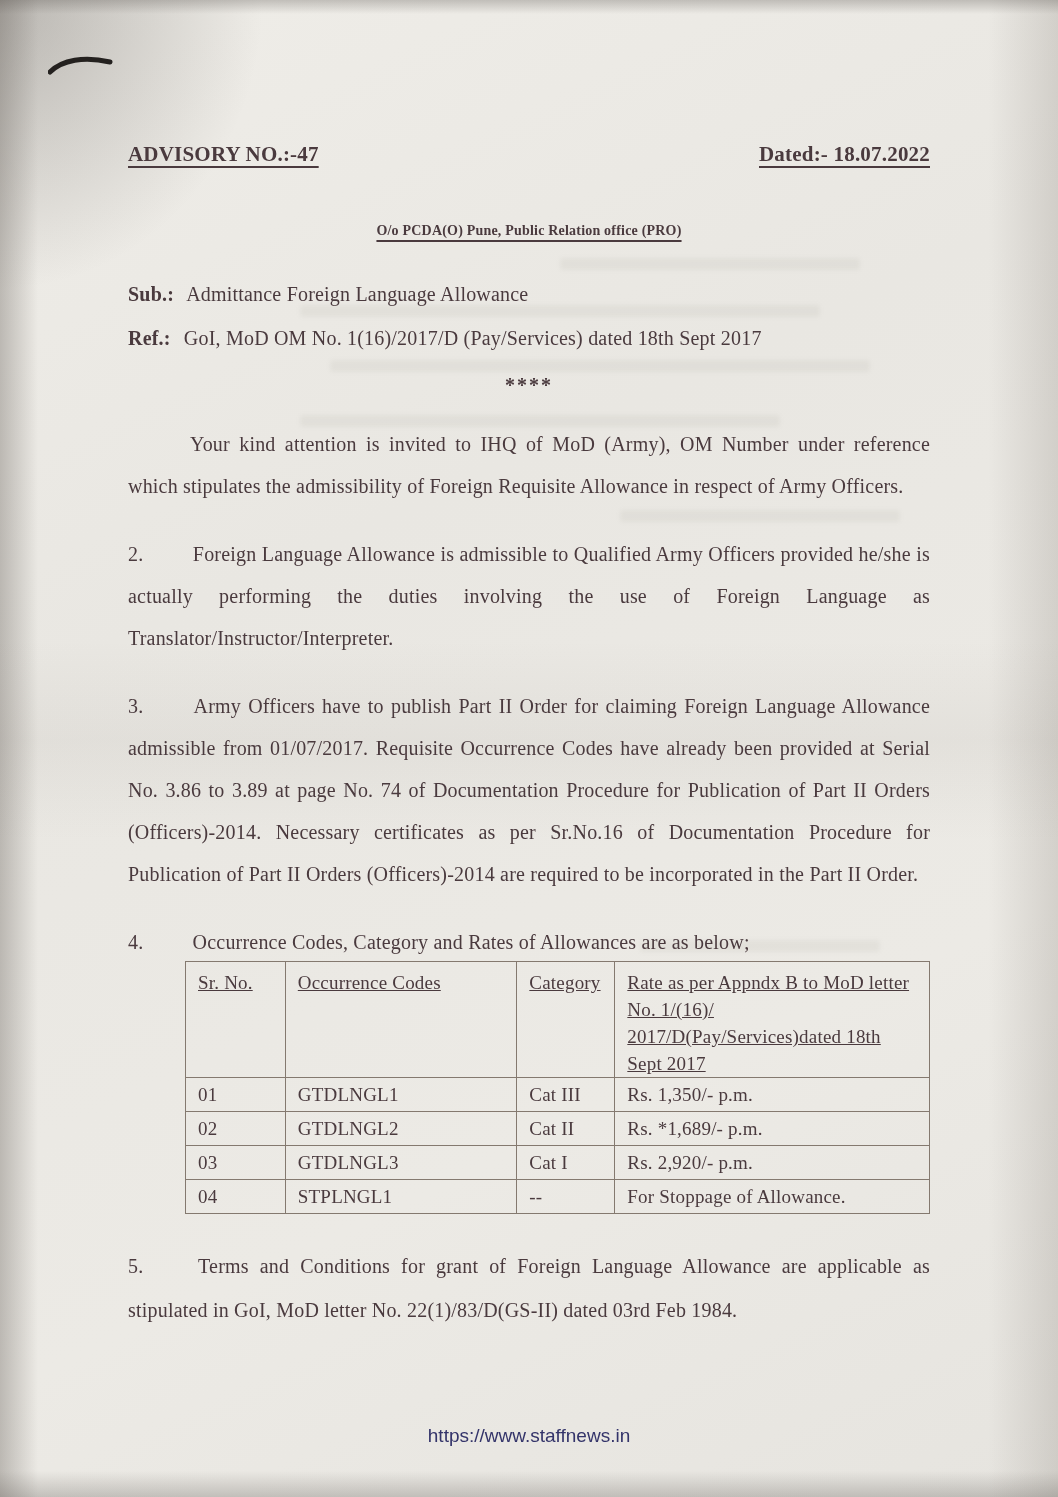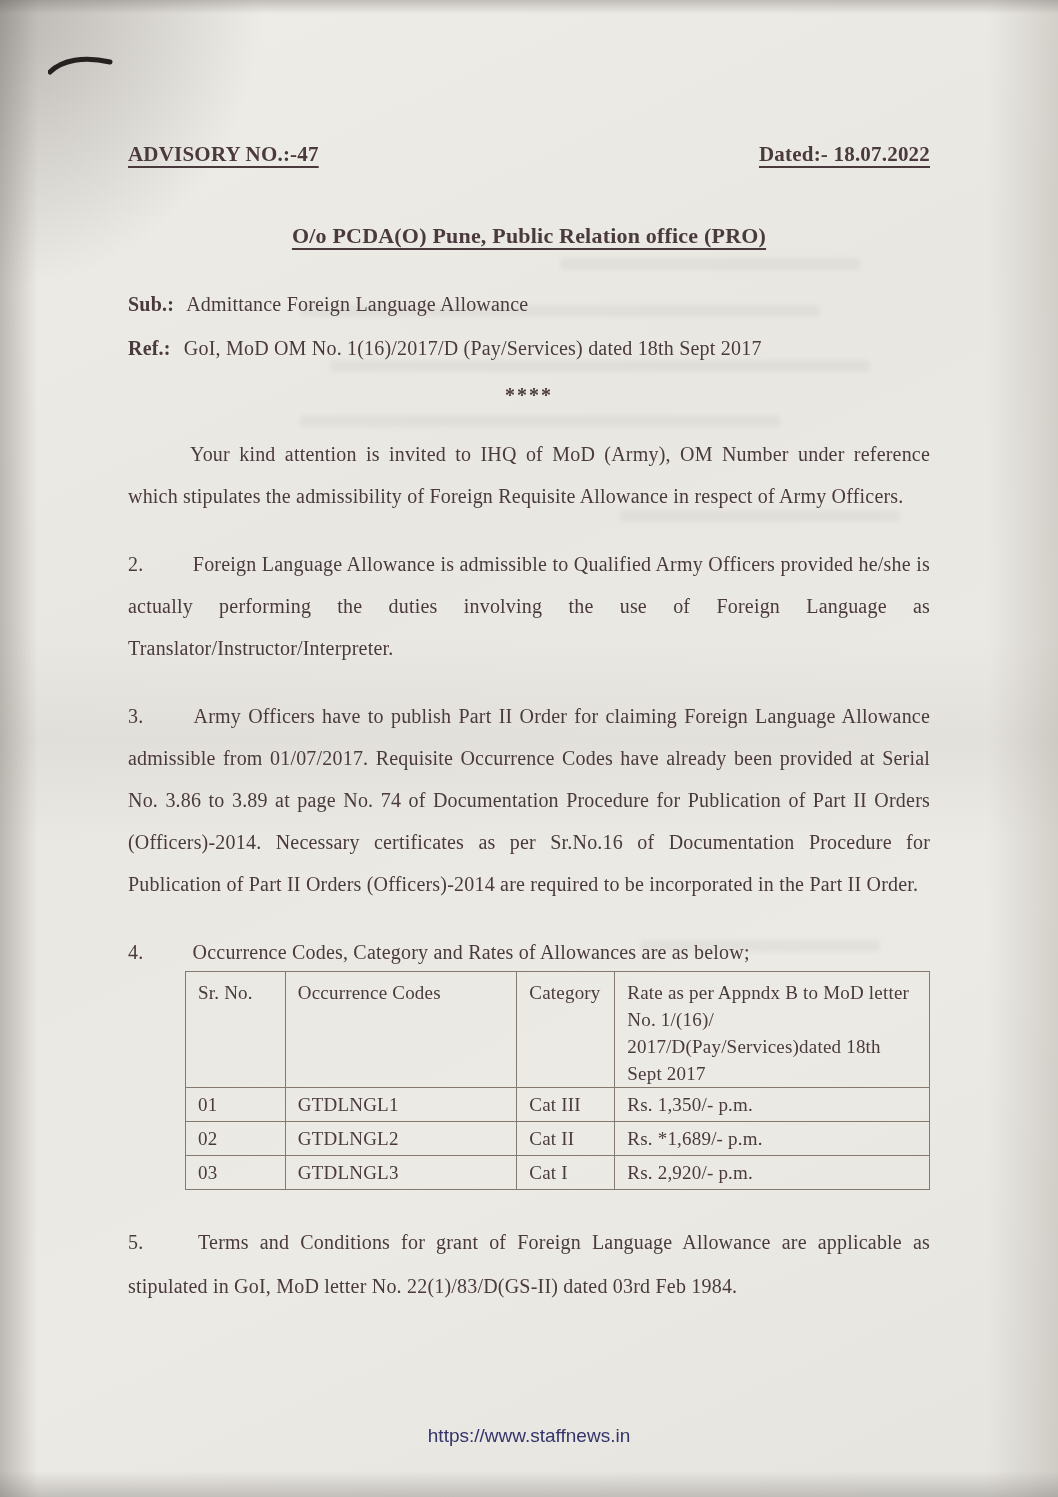--- a/index.html
+++ b/index.html
@@ -31,40 +31,40 @@
   .bleed { position:absolute; background:rgba(120,110,104,.07); border-radius:4px; filter:blur(2px); }
 
   .pen-mark { position:absolute; left:48px; top:52px; }
 
   .content {
     position:absolute; left:128px; top:142px; width:802px;
     font-size:20px; letter-spacing:.2px;
   }
   .hdr-row { display:flex; justify-content:space-between; font-weight:bold; font-size:21px;text-align:center; }
   .u { text-decoration:underline; text-underline-offset:5px; text-decoration-thickness:2px; }
-  .office-title { margin-top:56px; text-align:center; font-weight:bold; font-size:22px; }
+  .office-title { margin-top:56px; text-align:center; font-weight:bold; font-size:14px; }
   .subref { margin-top:44px; }
   .subref .lbl { font-weight:bold; margin-right:8px; }
   .ref-line { margin-top:21px; }
   .stars { margin-top:24px; text-align:center; letter-spacing:2px; font-weight:bold; }
 
   p.para { margin-top:26px; line-height:42px; text-align:justify; }
   p.para.indent { text-indent:62px; }
   .pnum { display:inline-block; margin-right:44px; }
 
   .tbl-intro { margin-top:32px; line-height:30px; }
   table.codes {
     margin:4px 0 0 57px; border-collapse:collapse; width:745px;
     font-size:19px; color:#4a3a3e;
   }
   table.codes th, table.codes td {
     border:1.6px solid #84796f; text-align:left; font-weight:normal;
     padding:4px 12px; vertical-align:top;
   }
-  table.codes th { line-height:27px; padding-top:7px; padding-bottom:0; }
+  table.codes th { line-height:27px; padding-top:7px; padding-bottom:0;text-decoration:underline; }
   table.codes td { line-height:25px; height:34px; }
   .col-sr{width:100px;} .col-occ{width:232px;} .col-cat{width:98px;} .col-rate{width:315px;}
   th.rate-h { text-align:justify; }
 
   p.closing { margin-top:30px; line-height:44px; text-align:justify; }
 
   .footer-link {
     position:absolute; left:0; bottom:50px; width:100%; text-align:center;
     font-family:"Liberation Sans","DejaVu Sans",sans-serif; font-size:19px;
     color:#34346a; cursor:pointer;
@@ -162,20 +162,26 @@
           <td>GTDLNGL2</td>
           <td>Cat II</td>
           <td>Rs. *1,689/- p.m.</td>
         </tr>
         <tr>
           <td>03</td>
           <td>GTDLNGL3</td>
           <td>Cat I</td>
           <td>Rs. 2,920/- p.m.</td>
         </tr>
+        <tr>
+          <td>04</td>
+          <td>STPLNGL1</td>
+          <td>--</td>
+          <td>For Stoppage of Allowance.</td>
+        </tr>
       </tbody>
     </table>
 
     <p class="closing">
       <span class="pnum">5.</span>
       <span>Terms and Conditions for grant of Foreign Language Allowance are applicable as stipulated in GoI, MoD letter No. 22(1)/83/D(GS-II) dated 03rd Feb 1984.</span>
     </p>
 
   </div>
 

